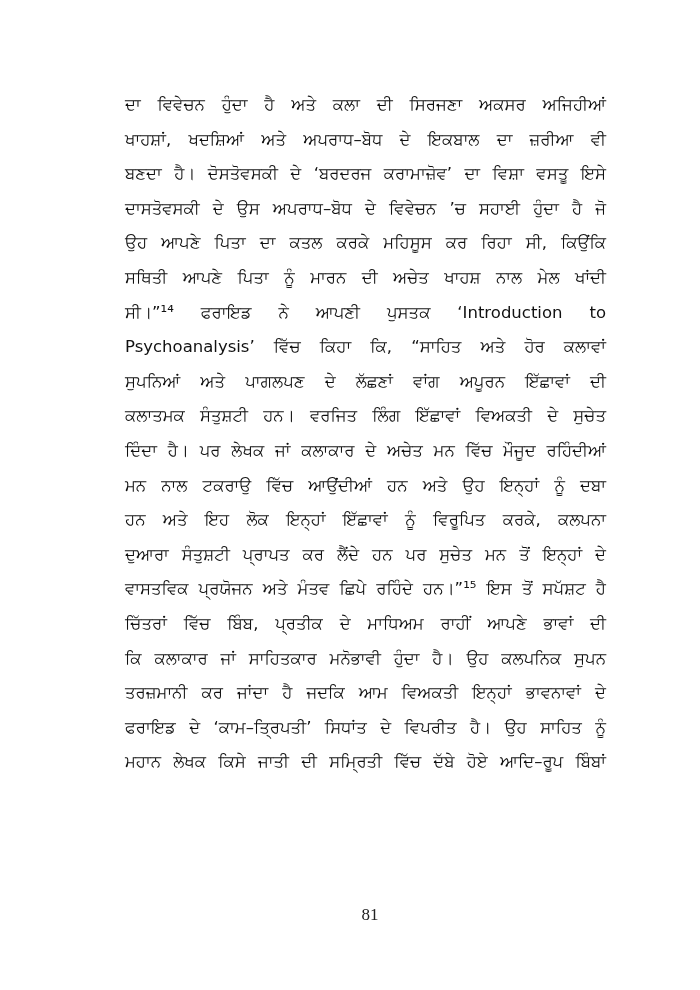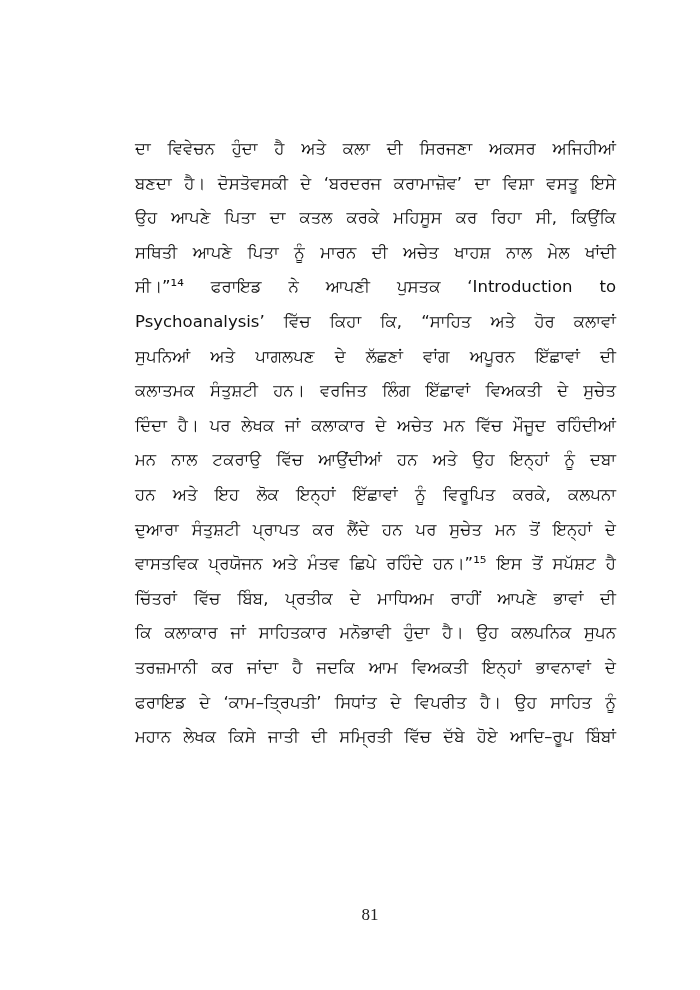--- a/index.html
+++ b/index.html
@@ -1,36 +1,38 @@
 <!DOCTYPE html>
 <html><head>
 <meta charset="utf-8">
 <style>
   html, body { margin: 0; padding: 0; background: #ffffff; }
   body { width: 700px; height: 990px; position: relative; overflow: hidden; }
   .page { position: absolute; left: 0; top: 0; width: 700px; height: 990px; background: #fff; }
-  .text-block { position: absolute; left: 135px; top: 88px; width: 481px; margin-top: 44px; }
+  .text-block { position: absolute; left: 125px; top: 88px; width: 481px; }
   .line {
     display: block; height: 34.6px; line-height: 34.6px;
     font-family: "DejaVu Sans", sans-serif; font-size: 16.5px; color: #111;
     text-align: justify; text-align-last: justify; white-space: nowrap;
     word-spacing: 2px;
   }
   .page-number {
     position: absolute; top: 905px; left: 0; width: 740px; text-align: center;
     font-family: "Liberation Serif", serif; font-size: 17px; color: #222;
   }
 </style>
 </head>
 <body>
 
 <div class="page">
   <div class="text-block">
     <span class="line">ਦਾ ਵਿਵੇਚਨ ਹੁੰਦਾ ਹੈ ਅਤੇ ਕਲਾ ਦੀ ਸਿਰਜਣਾ ਅਕਸਰ ਅਜਿਹੀਆਂ</span>
+    <span class="line">ਖਾਹਸ਼ਾਂ, ਖਦਸ਼ਿਆਂ ਅਤੇ ਅਪਰਾਧ–ਬੋਧ ਦੇ ਇਕਬਾਲ ਦਾ ਜ਼ਰੀਆ ਵੀ</span>
     <span class="line">ਬਣਦਾ ਹੈ। ਦੋਸਤੋਵਸਕੀ ਦੇ ‘ਬਰਦਰਜ ਕਰਾਮਾਜ਼ੋਵ’ ਦਾ ਵਿਸ਼ਾ ਵਸਤੂ ਇਸੇ</span>
+    <span class="line">ਦਾਸਤੋਵਸਕੀ ਦੇ ਉਸ ਅਪਰਾਧ–ਬੋਧ ਦੇ ਵਿਵੇਚਨ ’ਚ ਸਹਾਈ ਹੁੰਦਾ ਹੈ ਜੋ</span>
     <span class="line">ਉਹ ਆਪਣੇ ਪਿਤਾ ਦਾ ਕਤਲ ਕਰਕੇ ਮਹਿਸੂਸ ਕਰ ਰਿਹਾ ਸੀ, ਕਿਉਂਕਿ</span>
     <span class="line">ਸਥਿਤੀ ਆਪਣੇ ਪਿਤਾ ਨੂੰ ਮਾਰਨ ਦੀ ਅਚੇਤ ਖਾਹਸ਼ ਨਾਲ ਮੇਲ ਖਾਂਦੀ</span>
     <span class="line">ਸੀ।”¹⁴ ਫਰਾਇਡ ਨੇ ਆਪਣੀ ਪੁਸਤਕ ‘Introduction to</span>
     <span class="line">Psychoanalysis’ ਵਿੱਚ ਕਿਹਾ ਕਿ, “ਸਾਹਿਤ ਅਤੇ ਹੋਰ ਕਲਾਵਾਂ</span>
     <span class="line">ਸੁਪਨਿਆਂ ਅਤੇ ਪਾਗਲਪਣ ਦੇ ਲੱਛਣਾਂ ਵਾਂਗ ਅਪੂਰਨ ਇੱਛਾਵਾਂ ਦੀ</span>
     <span class="line">ਕਲਾਤਮਕ ਸੰਤੁਸ਼ਟੀ ਹਨ। ਵਰਜਿਤ ਲਿੰਗ ਇੱਛਾਵਾਂ ਵਿਅਕਤੀ ਦੇ ਸੁਚੇਤ</span>
     <span class="line">ਦਿੰਦਾ ਹੈ। ਪਰ ਲੇਖਕ ਜਾਂ ਕਲਾਕਾਰ ਦੇ ਅਚੇਤ ਮਨ ਵਿੱਚ ਮੌਜੂਦ ਰਹਿੰਦੀਆਂ</span>
     <span class="line">ਮਨ ਨਾਲ ਟਕਰਾਉ ਵਿੱਚ ਆਉਂਦੀਆਂ ਹਨ ਅਤੇ ਉਹ ਇਨ੍ਹਾਂ ਨੂੰ ਦਬਾ</span>
     <span class="line">ਹਨ ਅਤੇ ਇਹ ਲੋਕ ਇਨ੍ਹਾਂ ਇੱਛਾਵਾਂ ਨੂੰ ਵਿਰੂਪਿਤ ਕਰਕੇ, ਕਲਪਨਾ</span>
     <span class="line">ਦੁਆਰਾ ਸੰਤੁਸ਼ਟੀ ਪ੍ਰਾਪਤ ਕਰ ਲੈਂਦੇ ਹਨ ਪਰ ਸੁਚੇਤ ਮਨ ਤੋਂ ਇਨ੍ਹਾਂ ਦੇ</span>

